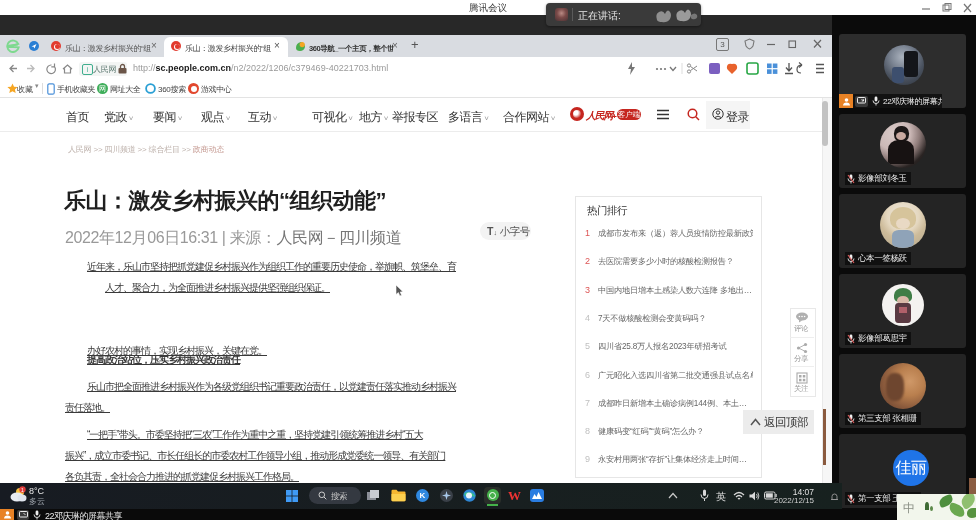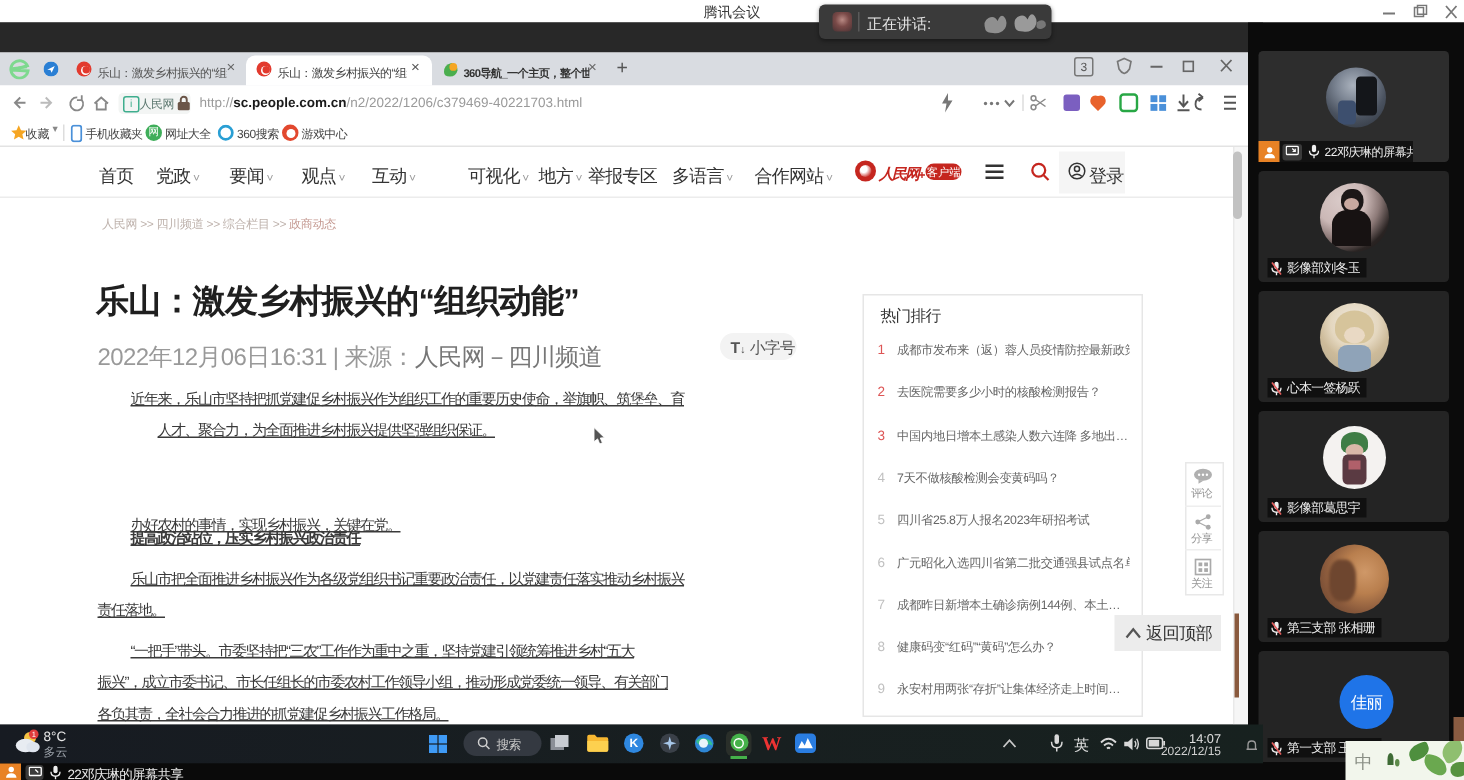--- a/index.html
+++ b/index.html
@@ -351,21 +351,21 @@
             <path d="M1 4.5 Q1 7.5 4 7.5 Q7 7.5 7 4.5" fill="none" stroke="#eee" stroke-width="0.9"></path>
             <line x1="4" y1="7.5" x2="4" y2="9.5" stroke="#eee" stroke-width="0.9"></line>
             <line x1="1" y1="1" x2="7" y2="9" stroke="#e25b5b" stroke-width="1.1"></line>
           </svg>
           <span class="nm">第三支部 张相珊</span>
         </div>
     </div>
 
     <div class="tile" style="top:419px;">
       <div class="avatar" style="left:54px;top:16px;width:36px;height:36px;background:#1f74e8;display:flex;align-items:center;justify-content:center;">
-        <span style="font-size:11px;color:#fff;letter-spacing:-0.5px;text-align:right;">佳丽</span>
+        <span style="font-size:16px;color:#fff;letter-spacing:-0.5px;text-align:right;">佳丽</span>
       </div>
       <div class="nlabel">
           <svg width="8" height="10" viewBox="0 0 8 10">
             <rect x="2.6" y="0.5" width="2.8" height="5" rx="1.4" fill="#eee"></rect>
             <path d="M1 4.5 Q1 7.5 4 7.5 Q7 7.5 7 4.5" fill="none" stroke="#eee" stroke-width="0.9"></path>
             <line x1="4" y1="7.5" x2="4" y2="9.5" stroke="#eee" stroke-width="0.9"></line>
             <line x1="1" y1="1" x2="7" y2="9" stroke="#e25b5b" stroke-width="1.1"></line>
           </svg>
           <span class="nm">第一支部 王佳丽</span>
         </div>

